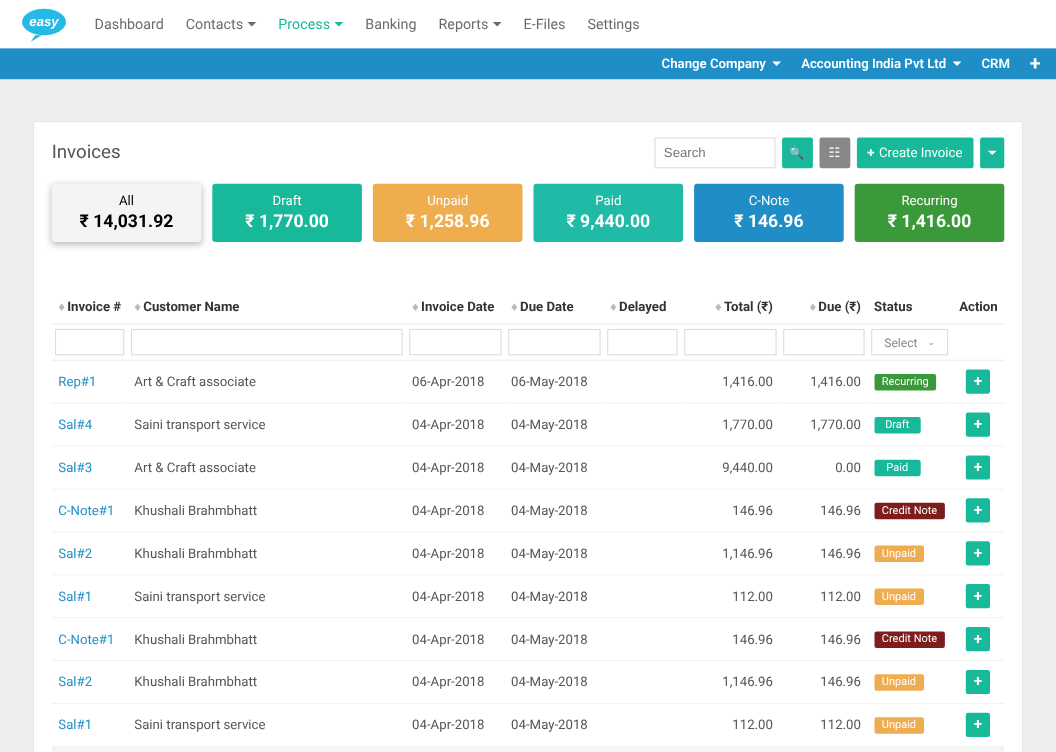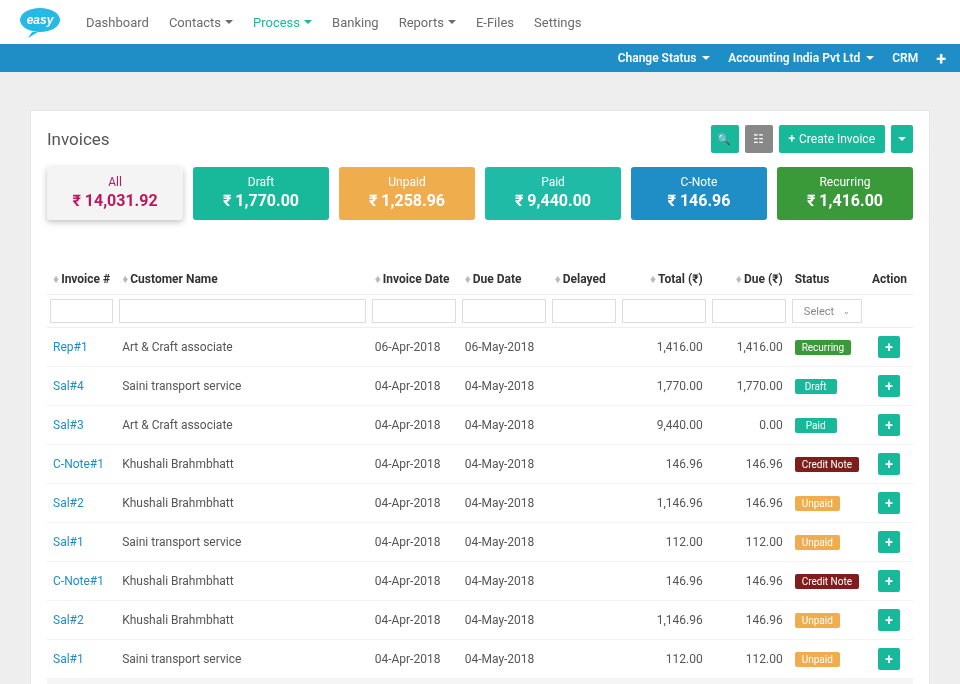--- a/index.html
+++ b/index.html
@@ -19,21 +19,21 @@
 .page-title { font-size: 17px; color: #555; font-weight: 400; }
 .search-group { display: flex; gap: 6px; }
 .search-input { width: 110px; height: 28px; border: 1px solid #ddd; padding: 0 8px; font-size: 12px; color: #888; }
 .btn-sq { width: 28px; height: 28px; display: inline-flex; align-items: center; justify-content: center; color: #fff; cursor: pointer; border-radius: 2px; }
 .btn-search { background: #18b99a; }
 .btn-grid { background: #888; }
 .btn-create { background: #18b99a; color: #fff; height: 28px; display: inline-flex; align-items: center; padding: 0 10px; cursor: pointer; font-size: 12px; border-radius: 2px; gap: 4px; }
 .btn-create-dd { background: #18b99a; width: 22px; height: 28px; display: inline-flex; align-items: center; justify-content: center; color: #fff; border-radius: 2px; cursor: pointer; }
 .cards { display: flex; gap: 10px; margin-bottom: 16px; }
 .card { flex: 1; border-radius: 3px; padding: 8px 0 10px; text-align: center; color: #fff; }
-.card.c-all { background: #f4f4f4; color: #be185d; box-shadow: 0 2px 6px rgba(0,0,0,.25); }
+.card.c-all { background: #f4f4f4; color: #000000; box-shadow: 0 2px 6px rgba(0,0,0,.25); }
 .card.c-draft { background: #18b99a; }
 .card.c-unpaid { background: #f0ad4e; }
 .card.c-paid { background: #1fbba6; }
 .card.c-cnote { background: #1f8ec7; }
 .card.c-recur { background: #3a9a3a; }
 .card .lbl { font-size: 12px; margin-bottom: 2px; }
 .card .amt { font-size: 16px; font-weight: bold; }
 table { width: 100%; border-collapse: collapse; font-size: 12px; margin-top: 44px; }
 th { text-align: left; font-weight: bold; color: #333; padding: 8px 6px; border-bottom: 1px solid #eee; white-space: nowrap; }
 th .sort { color: #bbb; margin-right: 2px; }
@@ -78,36 +78,37 @@
       <span class="nav-item active">Process<span class="caret-down"></span></span>
       <span class="nav-item">Banking</span>
       <span class="nav-item">Reports<span class="caret-down"></span></span>
       <span class="nav-item">E-Files</span>
       <span class="nav-item">Settings</span>
     </div>
 </div>
 
 <div class="subbar">
   <span class="item">
-      <span>Change Status</span>
+      <span>Change Company</span>
       <span class="caret-down"></span>
     </span>
   <span class="item">
       <span>Accounting India Pvt Ltd</span>
       <span class="caret-down"></span>
     </span>
   <span class="item">CRM</span>
   <span class="plus-big">+</span>
 </div>
 
 <div class="page">
   <div class="panel">
     <div class="panel-head">
       <div class="page-title">Invoices</div>
       <div class="search-group">
+        <input class="search-input" placeholder="Search" style="">
         <span class="btn-sq btn-search ic-search"></span>
         <span class="btn-sq btn-grid ic-grid"></span>
         <span class="btn-create">
             <span style="font-weight:bold">+</span>
             <span>Create Invoice</span>
           </span>
         <span class="btn-create-dd">
             <span class="caret-down"></span>
           </span>
       </div>

